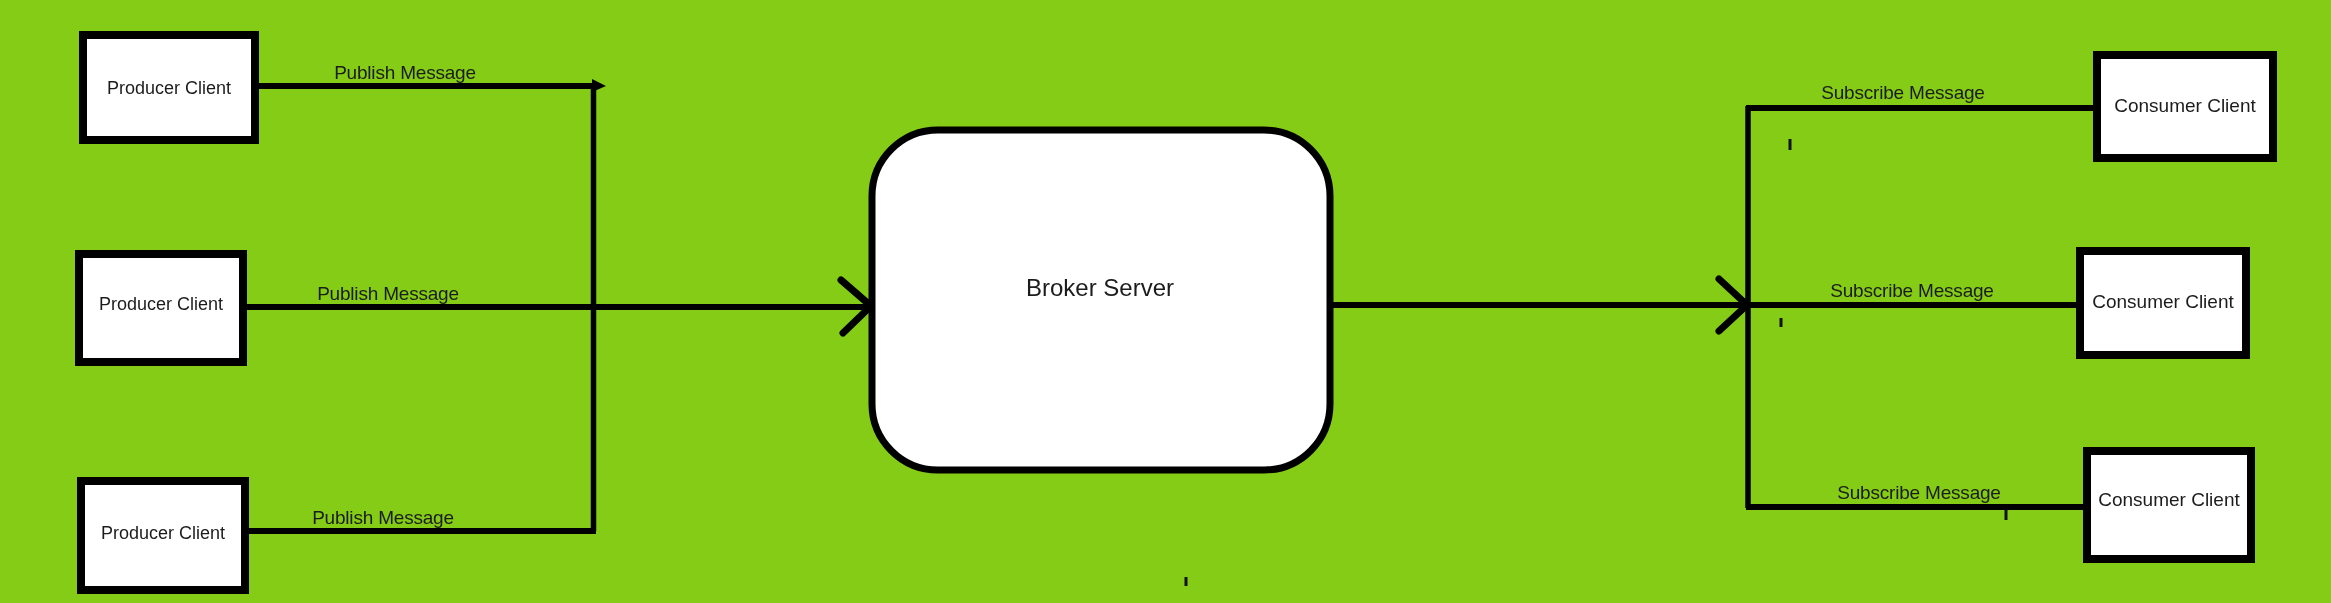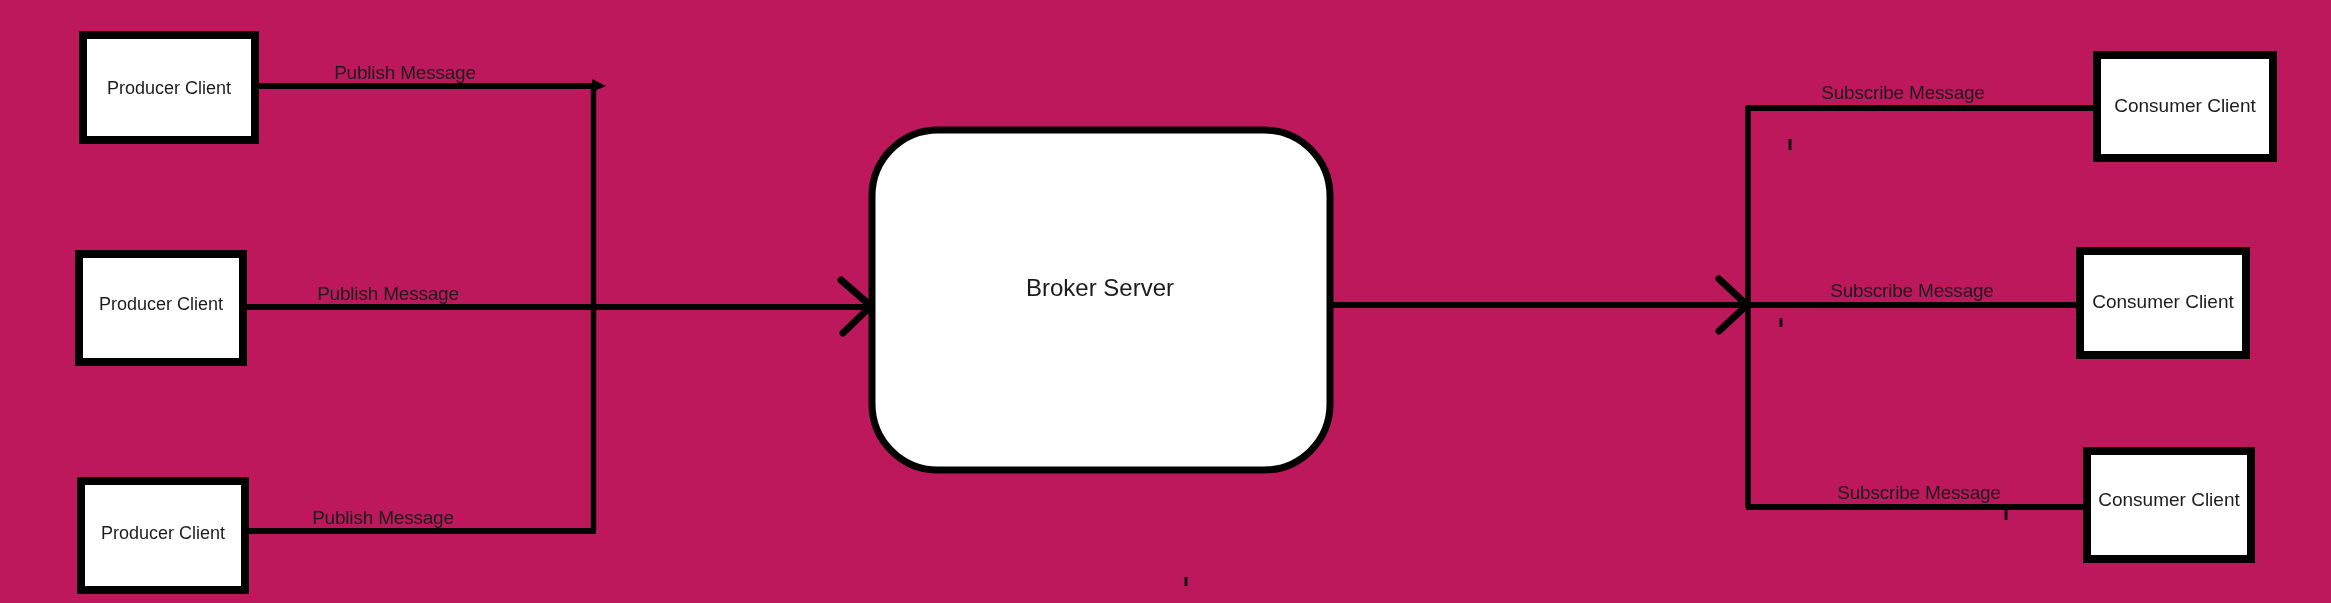--- a/index.html
+++ b/index.html
@@ -4,21 +4,21 @@
 <style>
   html, body {
     margin: 0;
     padding: 0;
     background: #ffffff;
   }
   .canvas {
     position: relative;
     width: 2331px;
     height: 603px;
-    background: #be185d;
+    background: #84cc16;
     font-family: "Liberation Sans", sans-serif;
   }
   svg { display: block; }
   .node-box {
     fill: #ffffff;
     stroke: #000000;
   }
   .producer-box, .consumer-box { stroke-width: 8; }
   .broker-box { stroke-width: 7; }
   .edge {

